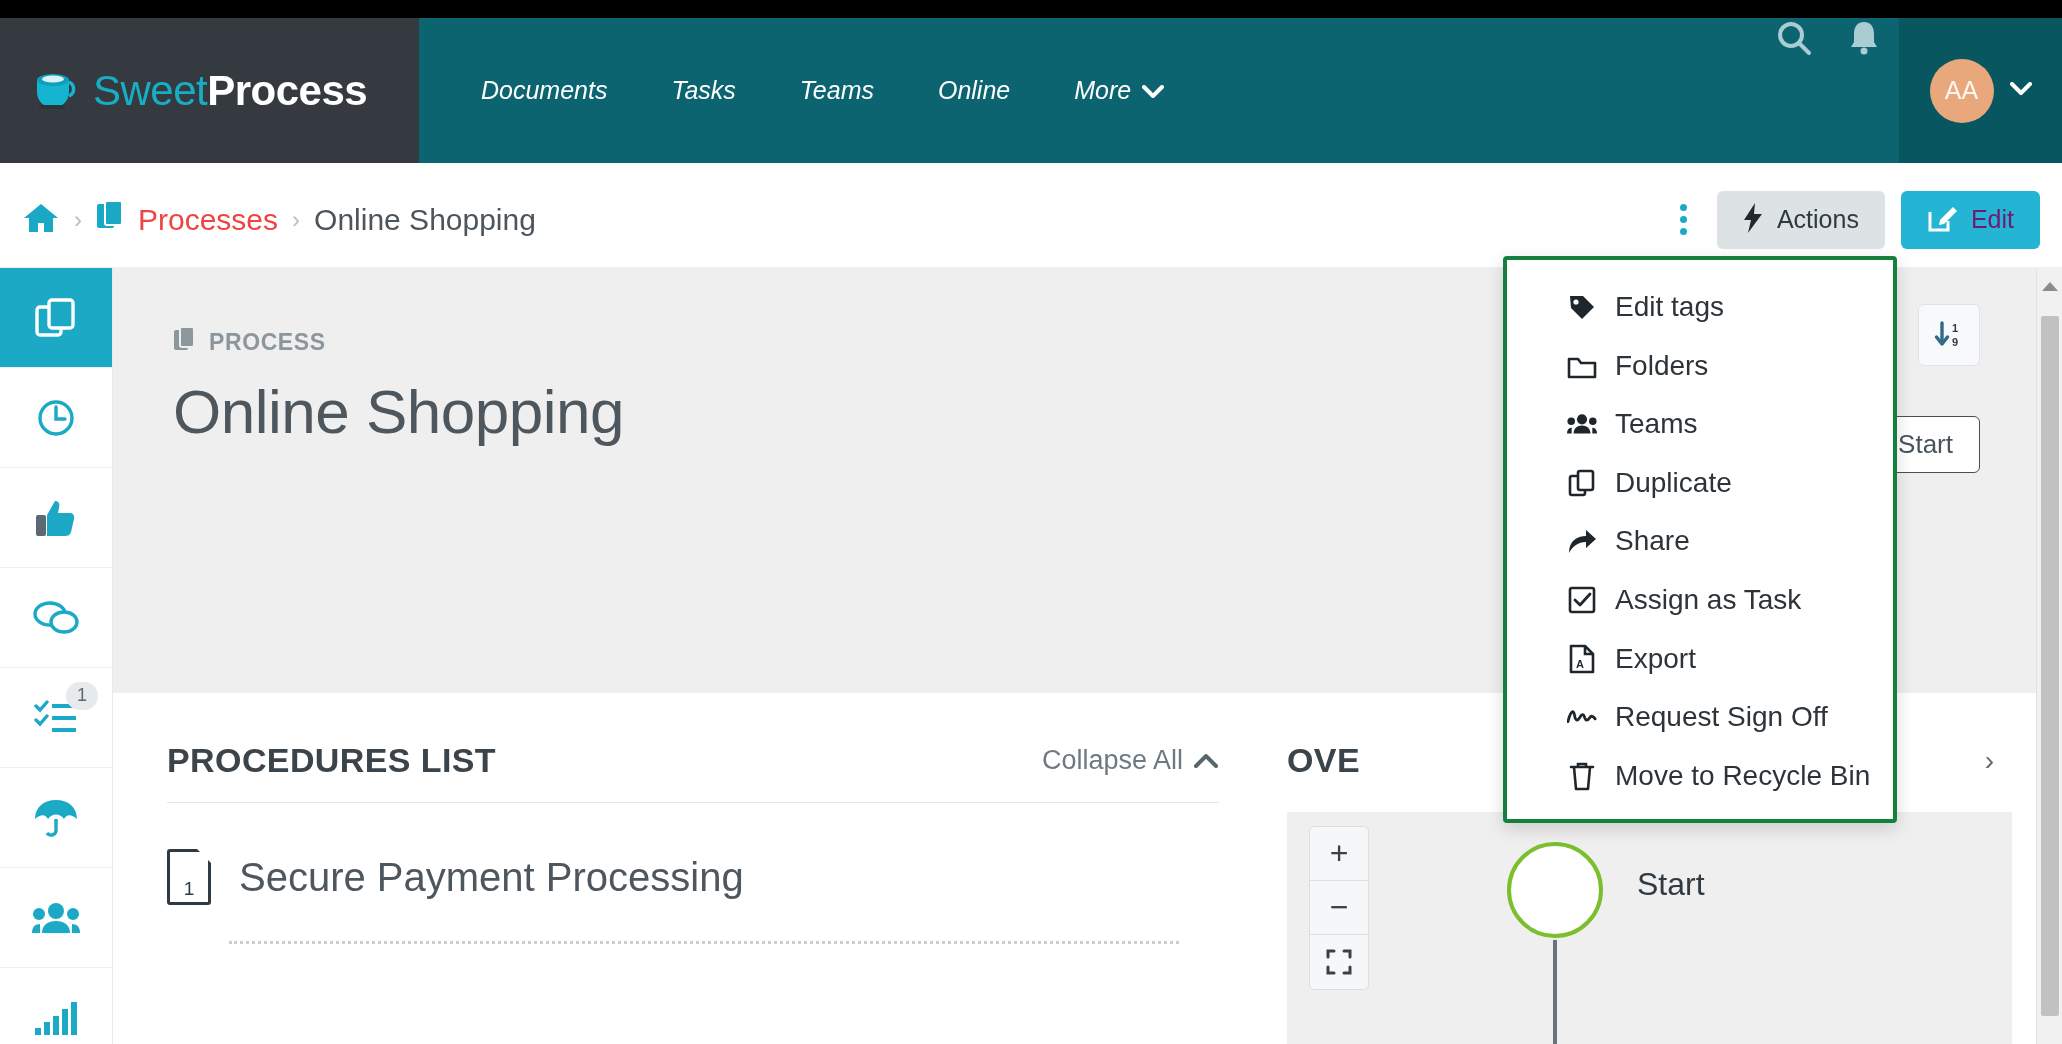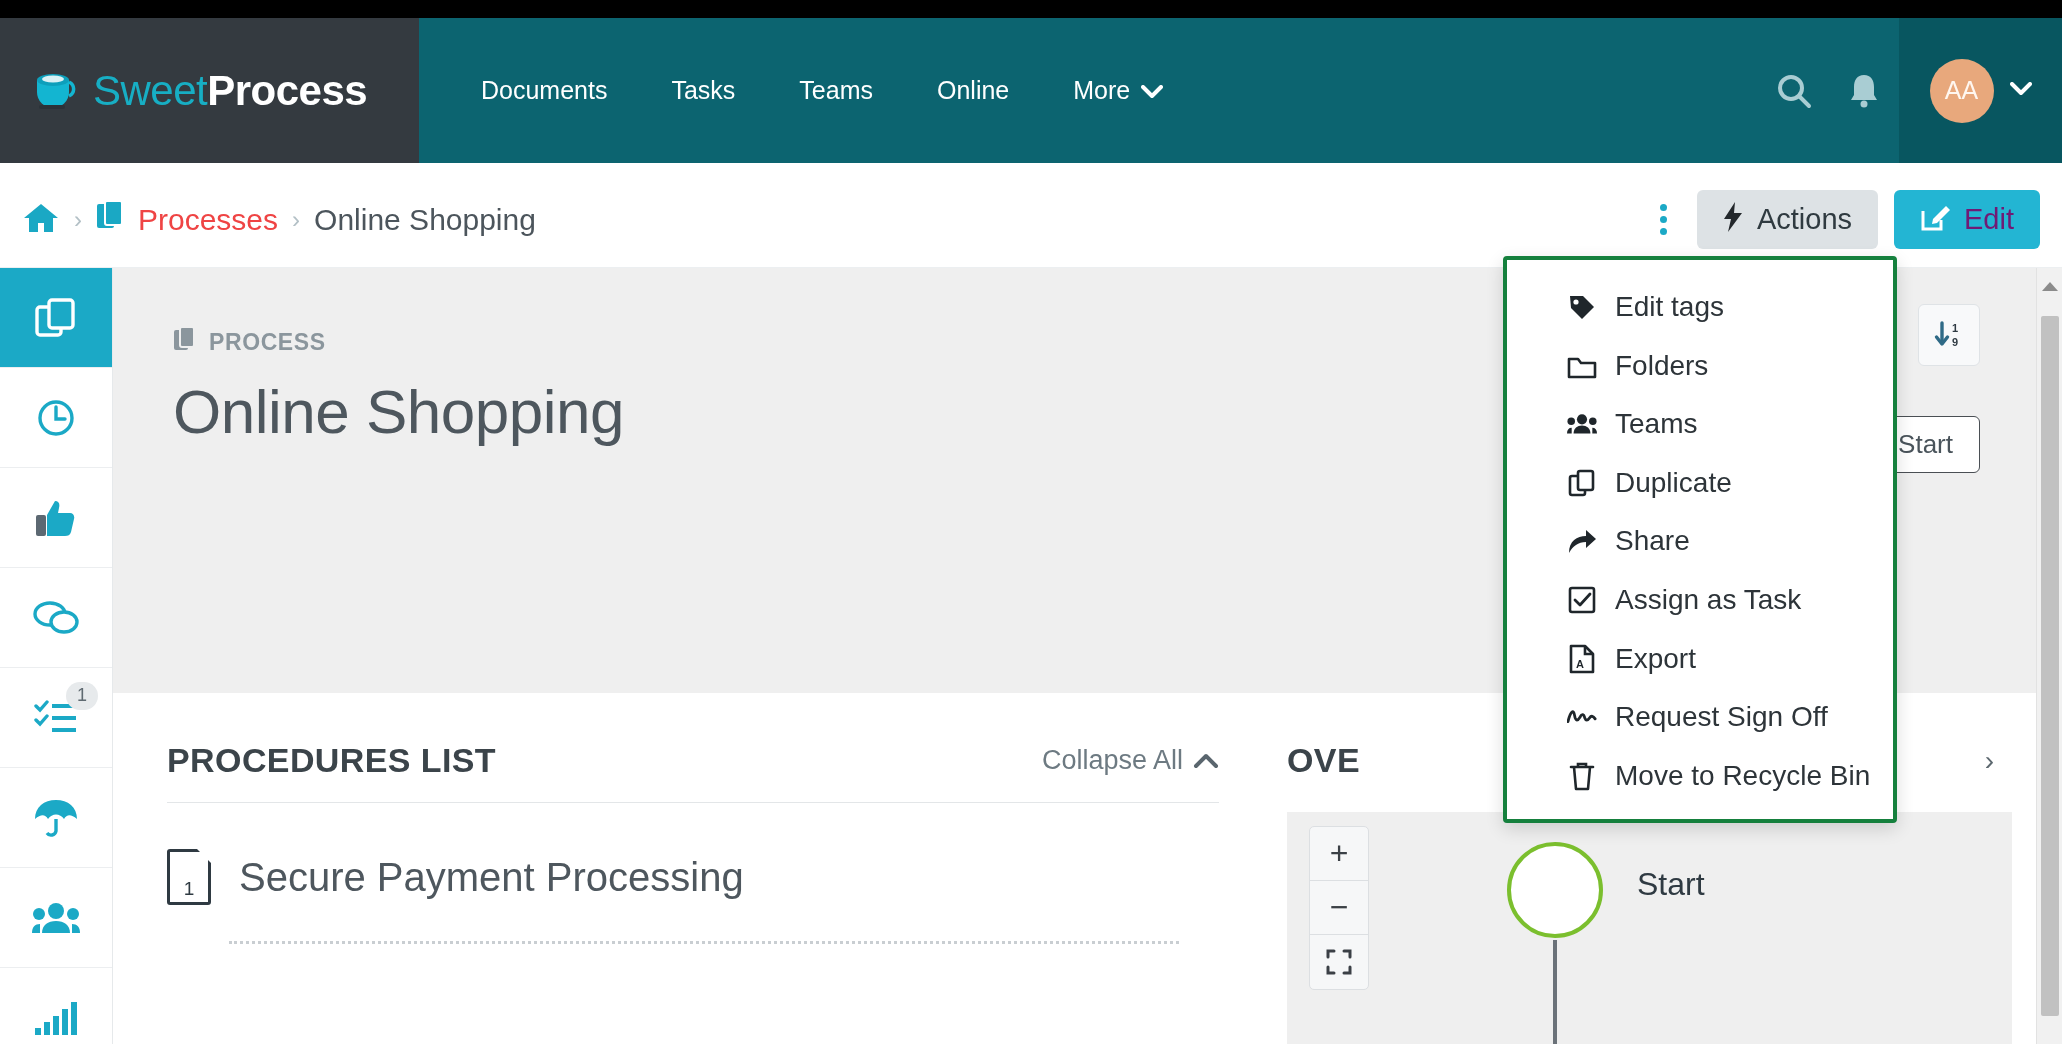--- a/index.html
+++ b/index.html
@@ -25,28 +25,28 @@
   }
   .logo-zone {
     width:419px; background:#343a40;
     display:flex; align-items:center; padding-left:33px;
   }
   .logo-cup { width:52px; height:46px; position:relative; margin-right:8px; flex:none; }
   .logo-text { font-size:42px; letter-spacing:-0.5px; line-height:1; }
   .logo-sweet { color:#17aec4; font-weight:400; }
   .logo-process { color:#ffffff; font-weight:700; }
 
-  .nav { display:flex; align-items:center; flex:1; padding-left:30px; }
+  .nav { display:flex; align-items:center; flex:1; padding-left:30px;font-style:italic; }
   .nav-item {
     color:#ffffff; font-size:25px; padding:0 32px; cursor:pointer;
     white-space:nowrap; line-height:1;
   }
   .nav-more { display:flex; align-items:center; gap:11px; }
 
-  .header-right { display:flex; align-items:center; }
+  .header-right { display:flex; align-items:flex-start; }
   .hdr-icon {
     width:70px; display:flex; align-items:center; justify-content:center;
     cursor:pointer; color:#8fc2c9;
   }
   .avatar-zone {
     width:163px; height:145px; background:#085660;
     display:flex; align-items:center; justify-content:center; gap:16px;
     cursor:pointer;
   }
   .avatar {
@@ -72,21 +72,21 @@
 
   .crumb-actions {
     margin-left:auto; display:flex; align-items:center; gap:16px; padding-right:22px;
   }
   .kebab {
     display:flex; flex-direction:column; gap:5px; padding:10px 14px; cursor:pointer;
   }
   .kebab span { width:7px; height:7px; border-radius:50%; background:#1ba9c6; display:block; }
   .btn {
     display:flex; align-items:center; gap:14px;
-    font-size:29px; border-radius:6px; cursor:pointer;
+    font-size:25px; border-radius:6px; cursor:pointer;
     padding:12px 26px; line-height:1;
   }
   .btn-actions { background:#dde2e5; color:#2f3a40; }
   .btn-edit { background:#23b5d3; color:#701a75; }
 
   
   .rail {
     position:absolute; top:268px; left:0; width:113px; height:776px;
     background:#ffffff; border-right:1px solid #e6e9eb;
   }

